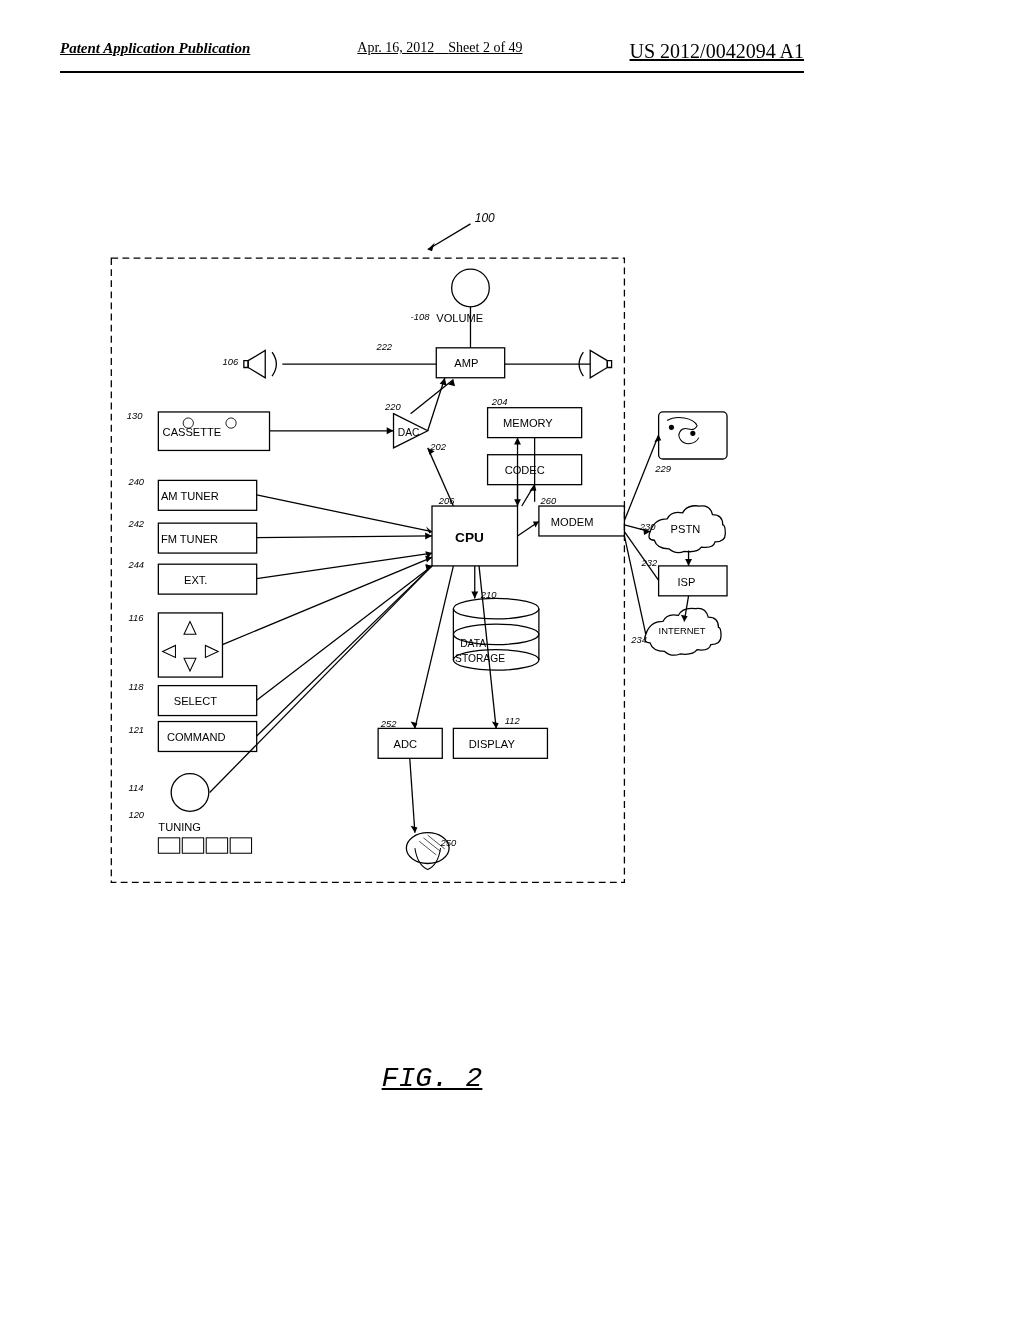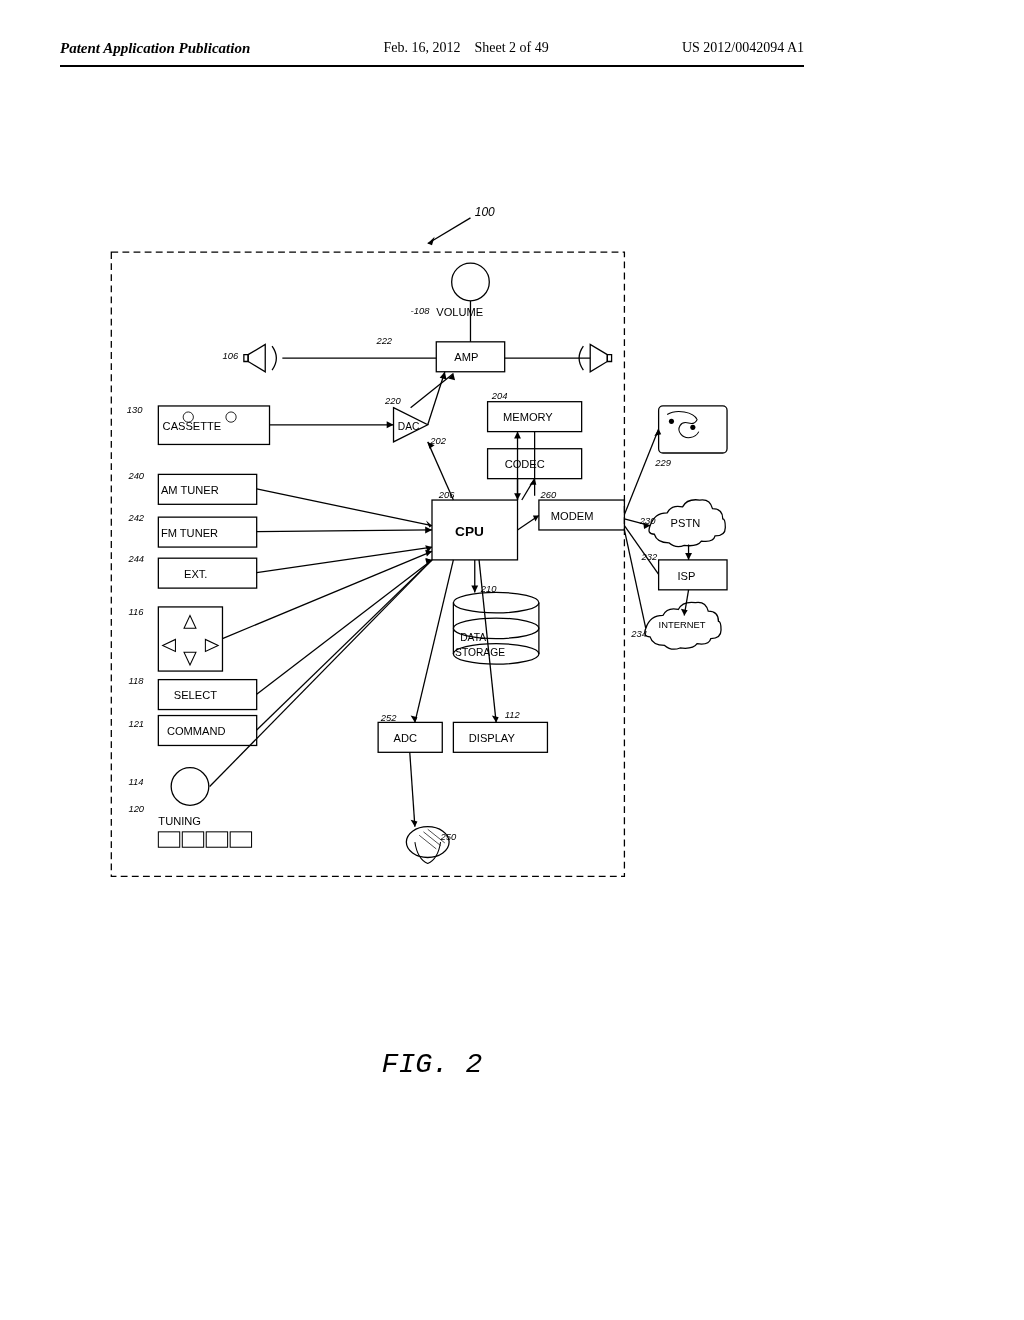--- a/index.html
+++ b/index.html
@@ -11,20 +11,21 @@
       position: relative;
       overflow-x: hidden;
     }
 
     .page {
       width: 864px;
       min-height: 1320px;
       background: #fff;
       padding: 40px 60px;
       position: relative;
+      text-decoration: underline;
     }
 
     
     .header {
       display: flex;
       justify-content: space-between;
       align-items: flex-start;
       margin-bottom: 30px;
       border-bottom: 2px solid #000;
       padding-bottom: 8px;
@@ -32,53 +33,53 @@
     .header-left {
       font-size: 15px;
       font-weight: bold;
       font-style: italic;
     }
     .header-center {
       font-size: 14px;
       text-align: center;
     }
     .header-right {
-      font-size: 14px;
+      font-size: 20px;
       text-align: right;
     }
 
     
     .diagram-container {
       display: flex;
       justify-content: flex-end;
       margin-top: 60px;
     }
 
     svg {
       display: block;
     }
 
     
     .fig-caption {
       text-align: center;
       font-size: 28px;
       font-style: italic;
-      margin-top: 22px;
+      margin-top: 30px;
       font-family: 'Courier New', monospace;
     }
   </style>
 </head>
 <body>
 
 <div class="page">
 
   <div class="header">
     <div class="header-left">Patent Application Publication</div>
     <div class="header-center">
-      <span>Feb. 16, 2012</span>&nbsp;&nbsp;&nbsp;
+      <span>Apr. 16, 2012</span>&nbsp;&nbsp;&nbsp;
       <span>Sheet 2 of 49</span>
     </div>
     <div class="header-right">US 2012/0042094 A1</div>
   </div>
 
   <div class="diagram-container">
     <svg width="870" height="900" viewBox="0 0 870 900">
 
       <line x1="480" y1="30" x2="430" y2="60" stroke="#000" stroke-width="1.5"></line>
       <polygon points="430,60 438,52 435,62" fill="#000"></polygon>

